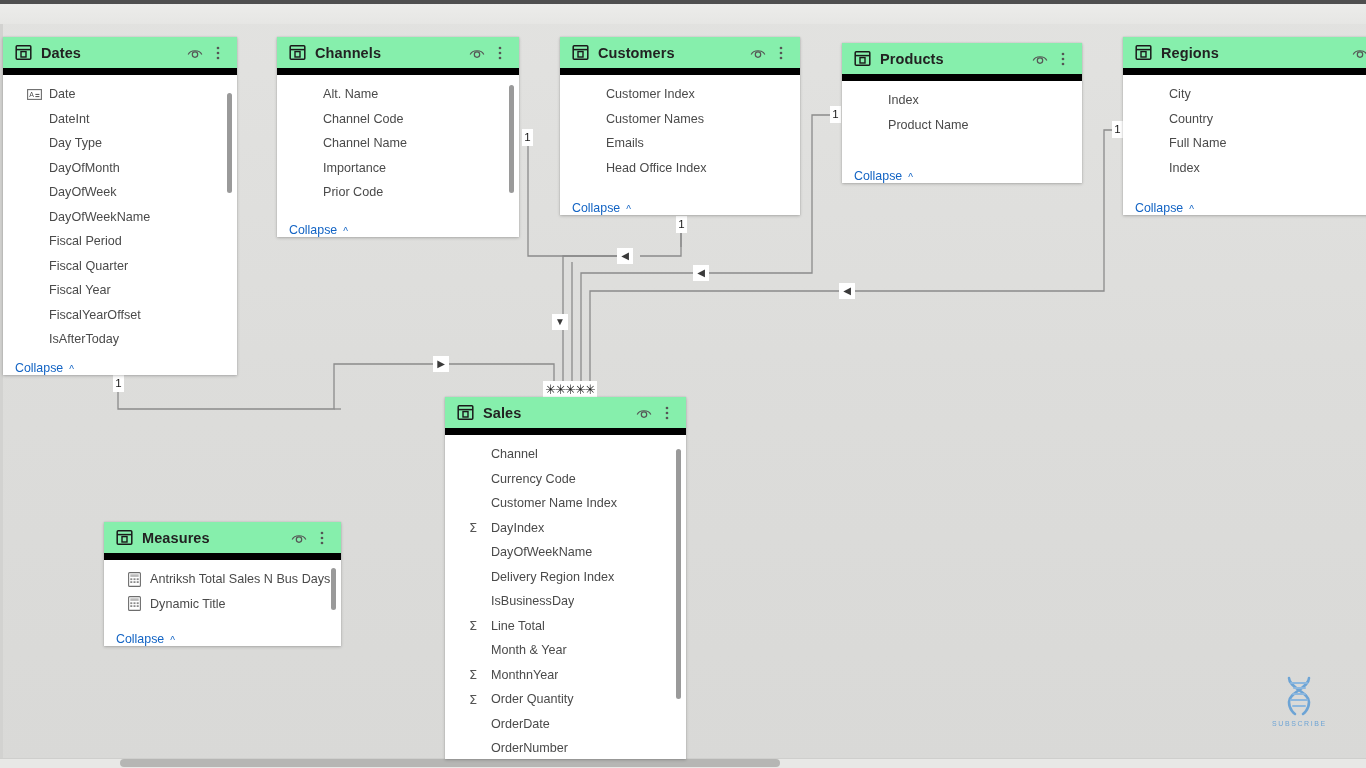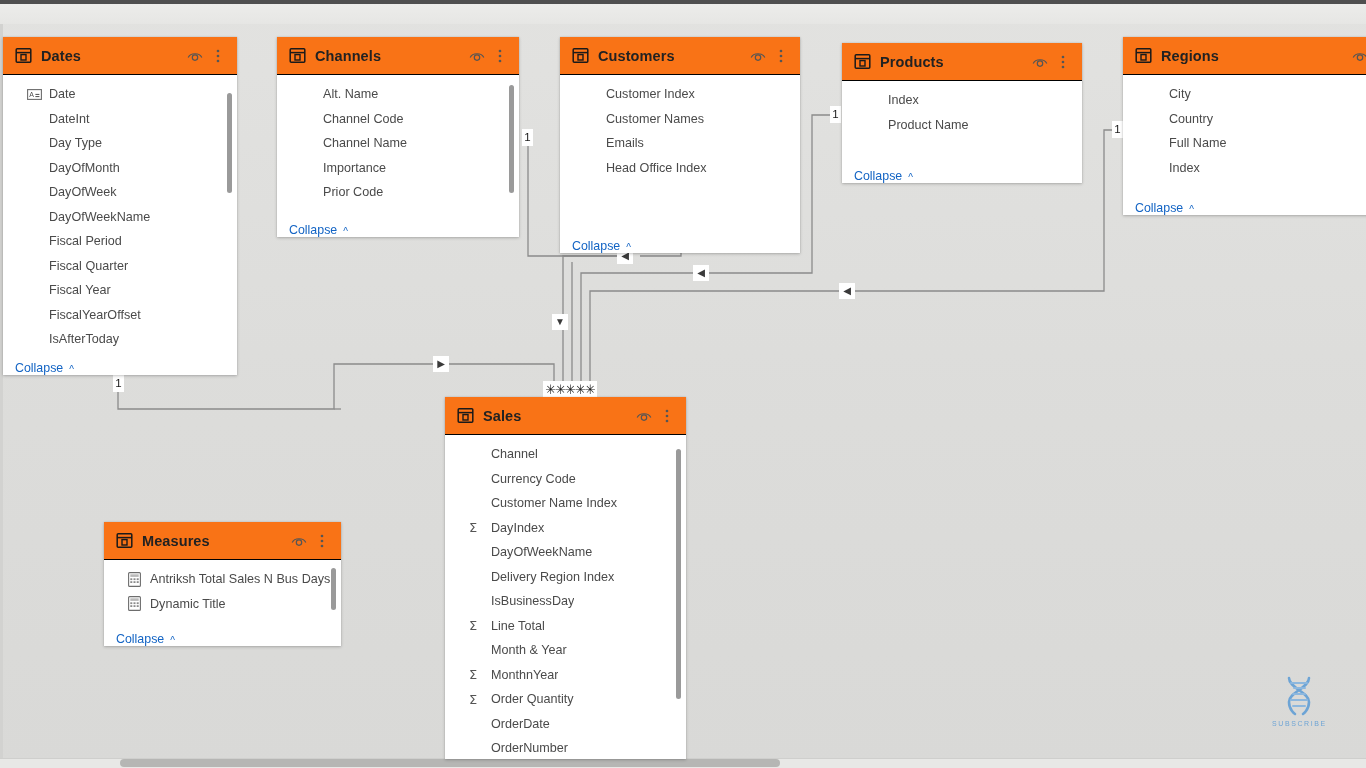--- a/index.html
+++ b/index.html
@@ -47,22 +47,22 @@
     background:#ffffff;
     box-shadow: 0 1px 3px rgba(0,0,0,.22), 0 0 1px rgba(0,0,0,.18);
     display:flex; flex-direction:column;
     overflow:hidden;
     z-index: 5;
   }
   .tbl-head {
     height:38px; min-height:38px;
     display:flex; align-items:center;
     padding:0 10px 0 12px;
-    border-bottom:1px solid #000000;
-    background:#f97316;
+    border-bottom:7px solid #000000;
+    background:#86efac;
   }
   .tbl-icon { width:17px; height:17px; margin-right:9px; flex:0 0 auto; }
   .tbl-title {
     font-size:14.5px; font-weight:bold; color:#222; letter-spacing:.1px;
     flex:1 1 auto; white-space:nowrap; overflow:hidden;
   }
   .head-btn { width:18px; height:18px; display:flex; align-items:center; justify-content:center; flex:0 0 auto; }
   .head-btn.eye { margin-right:5px; }
   .tbl-body {
     position:relative;
@@ -276,21 +276,21 @@
             <span class="fld-ic empty"></span>
             <span class="fld-name">Prior Code</span>
           </div>
           <div class="vscroll" style="top: 10px; height: 108px;"></div>
         </div>
         <div class="collapse">
           <span>Collapse</span>
           <span class="chev">^</span>
         </div>
       </div>
-      <div class="tbl" style="left: 560px; top: 37px; width: 240px; height: 216px;">
+      <div class="tbl" style="left: 560px; top: 37px; width: 240px; height: 178px;">
         <div class="tbl-head">
           <span class="tbl-icon"><svg width="17" height="17" viewBox="0 0 17 17">
               <rect x="1.2" y="1.8" width="14.6" height="13.4" rx="1" fill="none" stroke="#1a1a1a" stroke-width="1.5"></rect>
               <line x1="1.2" y1="5.6" x2="15.8" y2="5.6" stroke="#1a1a1a" stroke-width="1.5"></line>
               <rect x="6" y="7.6" width="5" height="5.4" fill="none" stroke="#1a1a1a" stroke-width="1.4"></rect>
             </svg></span>
           <span class="tbl-title">Customers</span>
           <span class="head-btn eye">
             <svg width="16" height="12" viewBox="0 0 16 12">
               <path d="M1.2,7.5 C3.5,2.5 12.5,2.5 14.8,7.5" fill="none" stroke="#555" stroke-width="1.2"></path>

